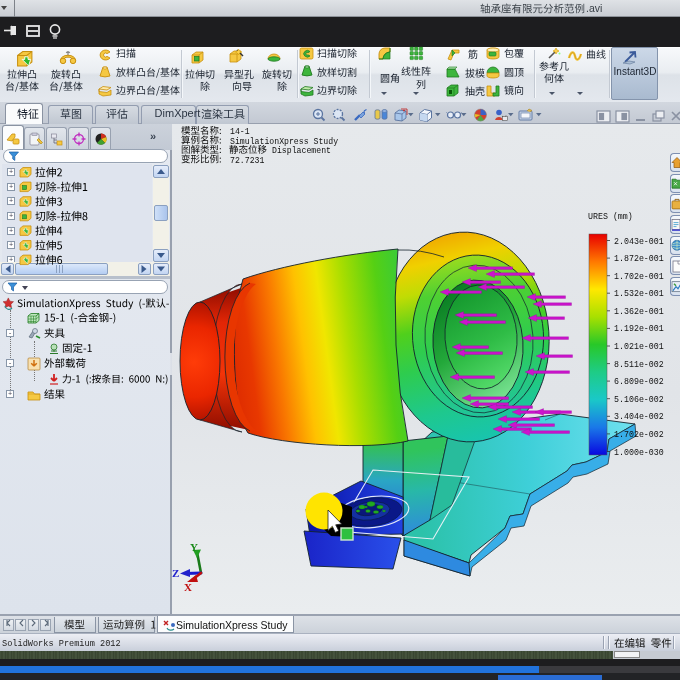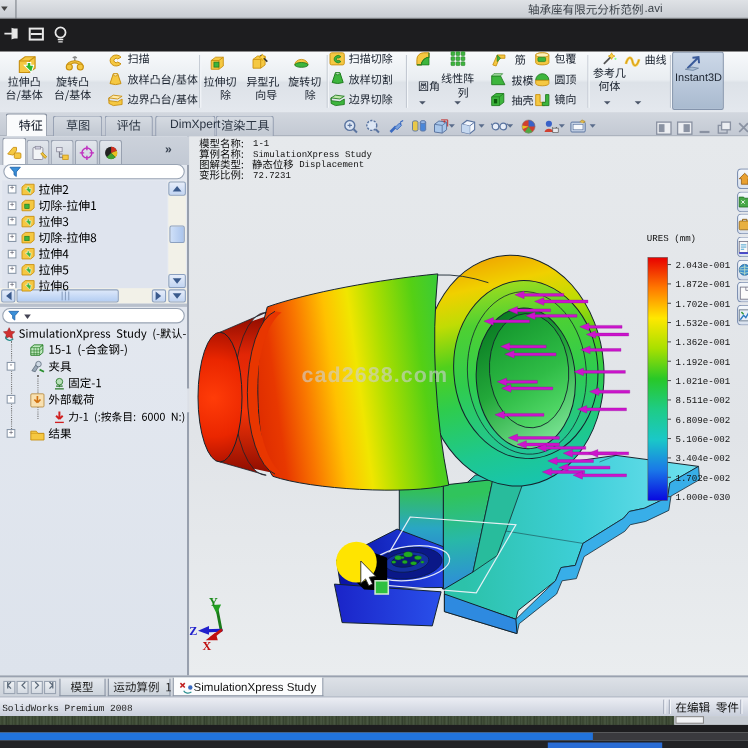--- a/index.html
+++ b/index.html
@@ -104,21 +104,21 @@
 <div class="abs" style="left:22px;top:286px;width:0;height:0;border-top:4px solid #445;border-left:3.5px solid transparent;border-right:3.5px solid transparent"></div>
 <div class="abs" style="left:10px;top:310px;width:1px;height:84px;border-left:1px dotted #777"></div>
 <div class="abs" style="left:34px;top:341px;width:1px;height:40px;border-left:1px dotted #777"></div>
 <div class="abs" style="left:6px;top:329px;width:8px;height:8px;background:#fff;border:1px solid #8896a8;font:7px 'Liberation Mono';line-height:6px;text-align:center;color:#445">-</div>
 <div class="abs" style="left:6px;top:359px;width:8px;height:8px;background:#fff;border:1px solid #8896a8;font:7px 'Liberation Mono';line-height:6px;text-align:center;color:#445">-</div>
 <div class="abs" style="left:6px;top:390px;width:8px;height:8px;background:#fff;border:1px solid #8896a8;font:7px 'Liberation Mono';line-height:6px;text-align:center;color:#445">+</div>
 <div class="abs" style="left:170px;top:352px;width:9px;height:24px;background:linear-gradient(90deg,#dfe3ea,#c8cdd6);border:1px solid #98a0ae;border-left:none;border-radius:0 4px 4px 0"></div>
 <div class="abs" style="left:173px;top:357px;width:2px;height:2px;background:#78808e;box-shadow:0 5px 0 #78808e,0 10px 0 #78808e"></div>
 <div class="abs" style="left:172px;top:124px;width:508px;height:490px;
  background:linear-gradient(#e6e9ec 0%,#e1e4e8 55%,#eaedef 100%)"></div>
-<div class="abs" style="left:230px;top:127px;font:8.2px 'Liberation Mono',monospace;color:#111">1-1</div>
+<div class="abs" style="left:230px;top:127px;font:8.2px 'Liberation Mono',monospace;color:#111">14-1</div>
 <div class="abs" style="left:230px;top:136.5px;font:8.2px 'Liberation Mono',monospace;color:#111">SimulationXpress Study</div>
 <div class="abs" style="left:272px;top:146px;font:8.2px 'Liberation Mono',monospace;color:#111">Displacement</div>
 <div class="abs" style="left:230px;top:155.5px;font:8.2px 'Liberation Mono',monospace;color:#111">72.7231</div>
 <svg class="abs" style="left:0;top:0" width="680" height="680" viewBox="0 0 680 680">
 <defs>
  <linearGradient id="bossG" gradientUnits="userSpaceOnUse" x1="212" y1="375" x2="435" y2="345">
   <stop offset="0" stop-color="#d42000"></stop>
           <stop offset="0.18" stop-color="#e83800"></stop>
   <stop offset="0.3" stop-color="#f97800"></stop>
           <stop offset="0.42" stop-color="#ffc100"></stop>
@@ -322,41 +322,40 @@
       <text x="614" y="384.1" font-family="Liberation Mono" font-size="8.3" fill="#111">6.809e-002</text>
       <path d="M607 398.7 h3" stroke="#333" stroke-width="0.8"></path>
       <text x="614" y="401.7" font-family="Liberation Mono" font-size="8.3" fill="#111">5.106e-002</text>
       <path d="M607 416.3 h3" stroke="#333" stroke-width="0.8"></path>
       <text x="614" y="419.3" font-family="Liberation Mono" font-size="8.3" fill="#111">3.404e-002</text>
       <path d="M607 433.9 h3" stroke="#333" stroke-width="0.8"></path>
       <text x="614" y="436.9" font-family="Liberation Mono" font-size="8.3" fill="#111">1.702e-002</text>
       <path d="M607 451.5 h3" stroke="#333" stroke-width="0.8"></path>
       <text x="614" y="454.5" font-family="Liberation Mono" font-size="8.3" fill="#111">1.000e-030</text>
 </svg>
-<div class="abs" style="left:274px;top:330px;font:bold 19.5px 'Liberation Sans';color:rgba(205,206,212,0.62);letter-spacing:1px">cad2688.com</div>
 <div class="abs" style="left:670px;top:153px;width:10px;height:19px;background:linear-gradient(#f6f9fc,#d8e1ee);border:1px solid #7e90b2;border-right:none;border-radius:4px 0 0 4px"></div>
 <div class="abs" style="left:670px;top:174px;width:10px;height:19px;background:linear-gradient(#f6f9fc,#d8e1ee);border:1px solid #7e90b2;border-right:none;border-radius:4px 0 0 4px"></div>
 <div class="abs" style="left:670px;top:194px;width:10px;height:19px;background:linear-gradient(#f6f9fc,#d8e1ee);border:1px solid #7e90b2;border-right:none;border-radius:4px 0 0 4px"></div>
 <div class="abs" style="left:670px;top:215px;width:10px;height:19px;background:linear-gradient(#f6f9fc,#d8e1ee);border:1px solid #7e90b2;border-right:none;border-radius:4px 0 0 4px"></div>
 <div class="abs" style="left:670px;top:236px;width:10px;height:19px;background:linear-gradient(#f6f9fc,#d8e1ee);border:1px solid #7e90b2;border-right:none;border-radius:4px 0 0 4px"></div>
 <div class="abs" style="left:670px;top:256px;width:10px;height:19px;background:linear-gradient(#f6f9fc,#d8e1ee);border:1px solid #7e90b2;border-right:none;border-radius:4px 0 0 4px"></div>
 <div class="abs" style="left:670px;top:277px;width:10px;height:19px;background:linear-gradient(#f6f9fc,#d8e1ee);border:1px solid #7e90b2;border-right:none;border-radius:4px 0 0 4px"></div>
 <div class="abs" style="left:0;top:614px;width:680px;height:2px;background:#9aa2b0"></div>
 <div class="abs" style="left:0;top:616px;width:680px;height:17px;background:linear-gradient(#dde1e7,#ccd2da)"></div>
 <div class="abs" style="left:3px;top:619px;width:11px;height:12px;background:linear-gradient(#eef1f4,#d4dae2);border:1px solid #9aa4b2"></div>
 <div class="abs" style="left:15px;top:619px;width:11px;height:12px;background:linear-gradient(#eef1f4,#d4dae2);border:1px solid #9aa4b2"></div>
 <div class="abs" style="left:28px;top:619px;width:11px;height:12px;background:linear-gradient(#eef1f4,#d4dae2);border:1px solid #9aa4b2"></div>
 <div class="abs" style="left:40px;top:619px;width:11px;height:12px;background:linear-gradient(#eef1f4,#d4dae2);border:1px solid #9aa4b2"></div>
 <div class="abs" style="left:54px;top:617px;width:42px;height:16px;background:linear-gradient(#e4e8ee,#ccd3db);border:1px solid #8a94a4;border-top:none"></div>
 <div class="abs" style="left:98px;top:617px;width:57px;height:16px;background:linear-gradient(#e4e8ee,#ccd3db);border:1px solid #8a94a4;border-top:none"></div>
 <div class="abs" style="left:157px;top:616px;width:137px;height:17px;background:#fbfcfd;border:1px solid #8a94a4;border-top:none"></div>
 <div class="abs" style="left:176px;top:619px;font-size:10.5px;color:#111">SimulationXpress Study</div>
 <div class="abs" style="left:0;top:633px;width:680px;height:18px;
  background:linear-gradient(#eceef4,#c9cfdb);border-top:1px solid #aab2c0"></div>
-<div class="abs" style="left:2px;top:639px;font:8.6px 'Liberation Mono',monospace;color:#222">SolidWorks Premium 2008</div>
+<div class="abs" style="left:2px;top:639px;font:8.6px 'Liberation Mono',monospace;color:#222">SolidWorks Premium 2012</div>
 <div class="abs" style="left:603px;top:636px;width:1px;height:13px;background:#9aa2b2"></div>
     <div class="abs" style="left:604px;top:636px;width:1px;height:13px;background:#f4f6fa"></div>
 <div class="abs" style="left:608px;top:636px;width:1px;height:13px;background:#9aa2b2"></div>
     <div class="abs" style="left:609px;top:636px;width:1px;height:13px;background:#f4f6fa"></div>
 <div class="abs" style="left:673px;top:636px;width:1px;height:13px;background:#9aa2b2"></div>
     <div class="abs" style="left:674px;top:636px;width:1px;height:13px;background:#f4f6fa"></div>
 <div class="abs" style="left:0;top:651px;width:613px;height:8px;background:#3c4838;
  background-image:repeating-linear-gradient(90deg,#46543e 0px,#38442f 2px,#4a5842 4px,#323e2c 6px)"></div>
 <div class="abs" style="left:613px;top:651px;width:67px;height:8px;background:#c6cbd2"></div>
 <div class="abs" style="left:614px;top:651px;width:26px;height:7px;background:#f2f3f5;border:1px solid #888"></div>

